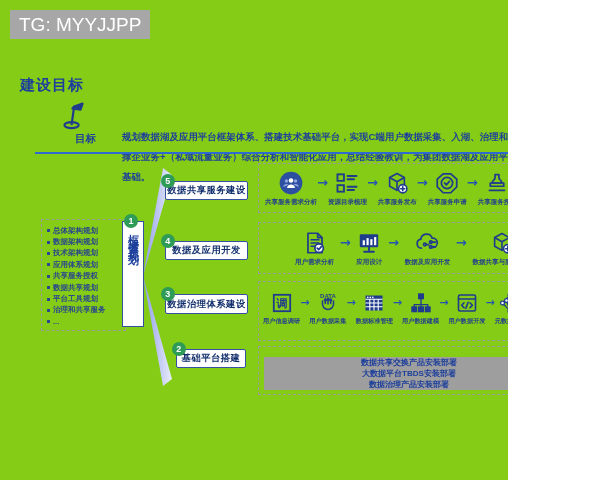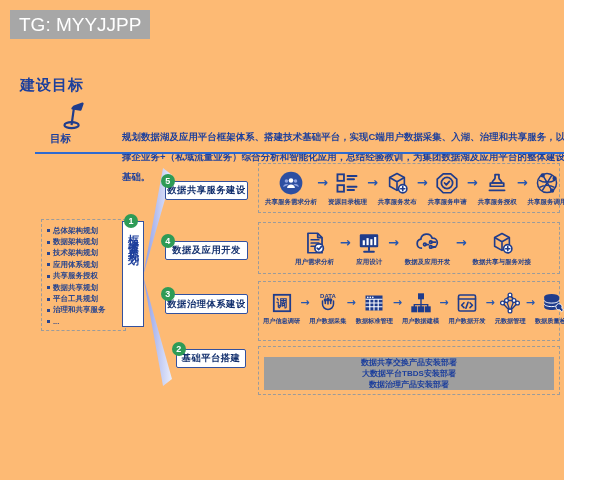--- a/index.html
+++ b/index.html
@@ -1,28 +1,28 @@
 <!DOCTYPE html>
 <html><head>
 <meta charset="utf-8">
 <style>
   html,body{margin:0;padding:0;background:#fff;}
   body{font-family:"Liberation Sans","DejaVu Sans",sans-serif;}
-  .canvas{position:relative;width:564px;height:480px;background:#fdba74;overflow:hidden;}
+  .canvas{position:relative;width:508px;height:480px;background:#84cc16;overflow:hidden;}
 
   .tg-badge{position:absolute;left:10px;top:10px;width:140px;height:29px;background:#a7a7a7;
     color:#fff;font-size:19px;line-height:29px;padding-left:9px;box-sizing:border-box;}
   .watermark{position:absolute;left:451px;top:437px;width:149px;height:33px;background:#b3b3b3;
     color:#fff;font-size:21px;display:flex;align-items:center;justify-content:center;}
 
   .title{position:absolute;left:20px;top:76px;margin:0;font-size:15px;font-weight:bold;
     color:#1d3f9c;letter-spacing:1px;}
 
   .goal-icon{position:absolute;left:58px;top:100px;width:31px;height:31px;}
-  .goal-label{position:absolute;left:50px;top:132px;width:46px;text-align:left;
+  .goal-label{position:absolute;left:50px;top:132px;width:46px;text-align:right;
     font-size:10.5px;font-weight:bold;color:#1d3f9c;}
   .goal-text{position:absolute;left:106px;top:111px;width:462px;margin:16px;font-size:9.4px;
     font-weight:bold;color:#1d3f9c;line-height:20px;text-align:justify;}
   .divider{position:absolute;left:35px;top:152px;width:534px;height:2px;background:#2e6ad0;}
 
   .plan-box{position:absolute;left:41px;top:219px;width:85px;height:112px;
     border:1px dashed #9b9b9b;box-sizing:border-box;padding:5px 2px 0 5px;}
   .plan-item{display:flex;align-items:center;height:11.4px;font-size:7.5px;
     font-weight:bold;color:#2a468e;white-space:nowrap;}
   .plan-item .bullet{width:3px;height:3px;background:#2a468e;margin-right:3px;flex:none;}

